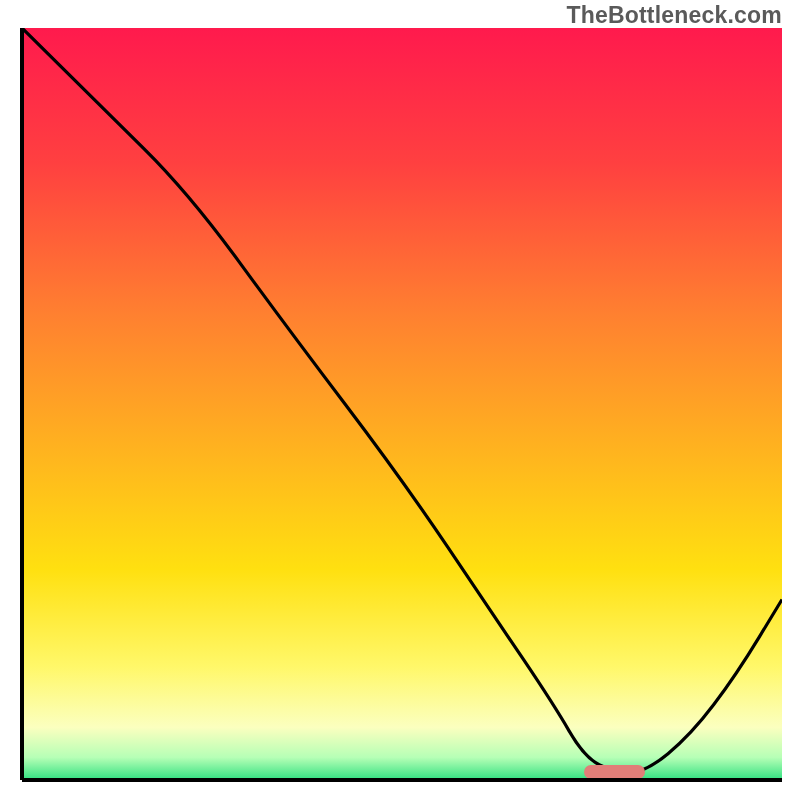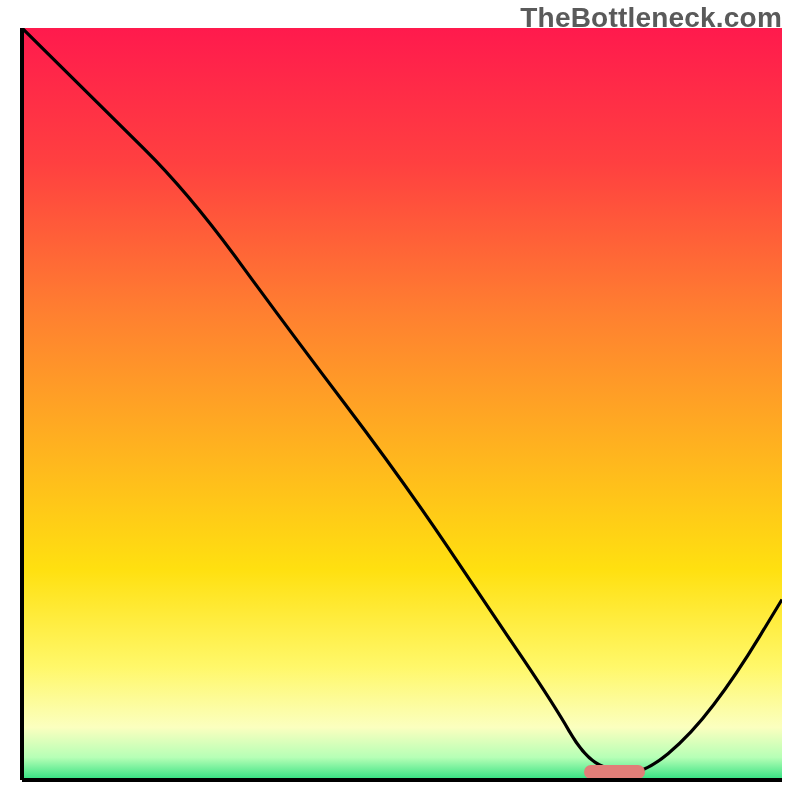--- a/index.html
+++ b/index.html
@@ -12,21 +12,21 @@
   }
   .container {
     position: relative;
     width: 800px;
     height: 800px;
   }
   .watermark {
     position: absolute;
     top: 2px;
     right: 18px;
-    font-size: 28px;
+    font-size: 23px;
     font-weight: 600;
     color: #5a5a5a;
     letter-spacing: 0.2px;
   }
   .plot-area {
     position: absolute;
     left: 22px;
     top: 28px;
     width: 760px;
     height: 752px;

